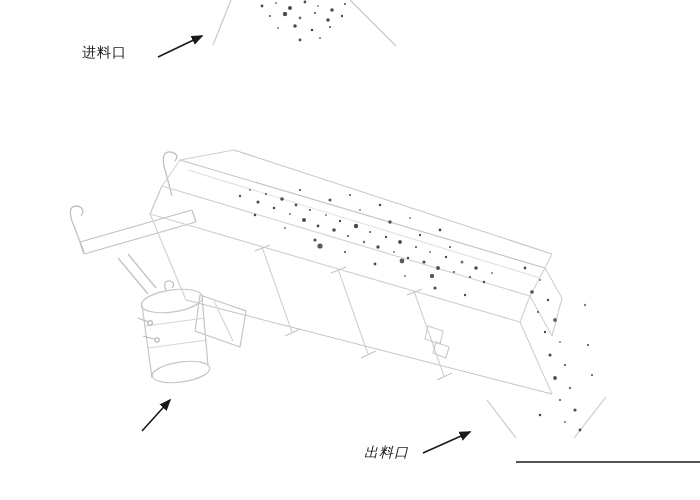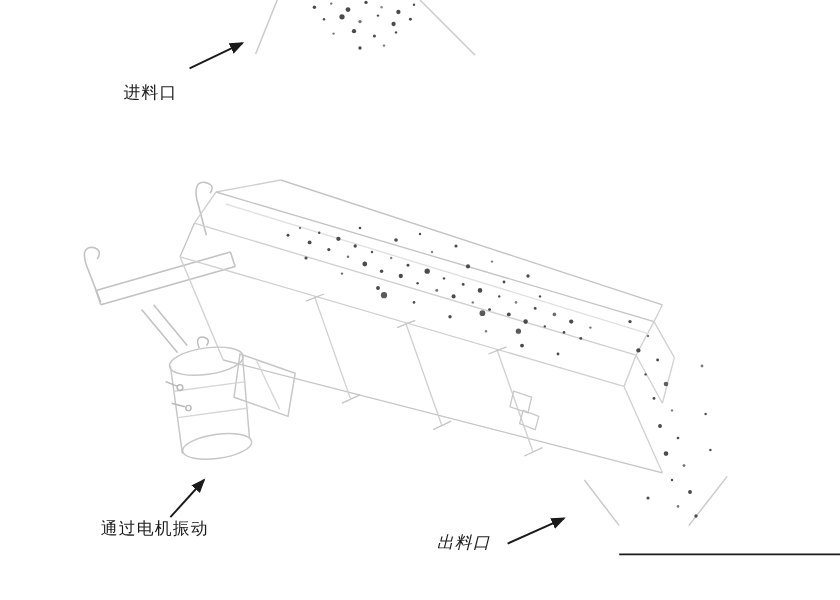--- a/index.html
+++ b/index.html
@@ -20,21 +20,21 @@
     top: 0;
     left: 0;
   }
   .diagram-label {
     position: absolute;
     font-size: 14px;
     color: #1a1a1a;
     letter-spacing: 1px;
     white-space: nowrap;
   }
-  .label-inlet   { left: 103px;  top: 44px; margin-top: 25px;  }
+  .label-inlet   { left: 82px;  top: 44px;  }
   .label-motor   { left: 84px;  top: 432px; }
   .label-outlet  { left: 364px; top: 444px; font-style: italic; }
 </style>
 </head>
 <body>
 
 <div class="stage">
 
   <svg class="artwork" width="700" height="500" viewBox="0 0 700 500">
     <defs>
@@ -236,17 +236,16 @@
 
     <g stroke="#1a1a1a" stroke-width="1.6" fill="none">
       <path d="M158,57 L202,36" marker-end="url(#ah)"></path>
       <path d="M142,431 L170,400" marker-end="url(#ah)"></path>
       <path d="M423,453 L470,432" marker-end="url(#ah)"></path>
     </g>
   </svg>
 
   <div class="diagram-label label-inlet">进料口</div>
 
-  <div class="diagram-label label-motor">通过电机振动</div>
 
   <div class="diagram-label label-outlet">出料口</div>
 
 </div>
 
 </body></html>

